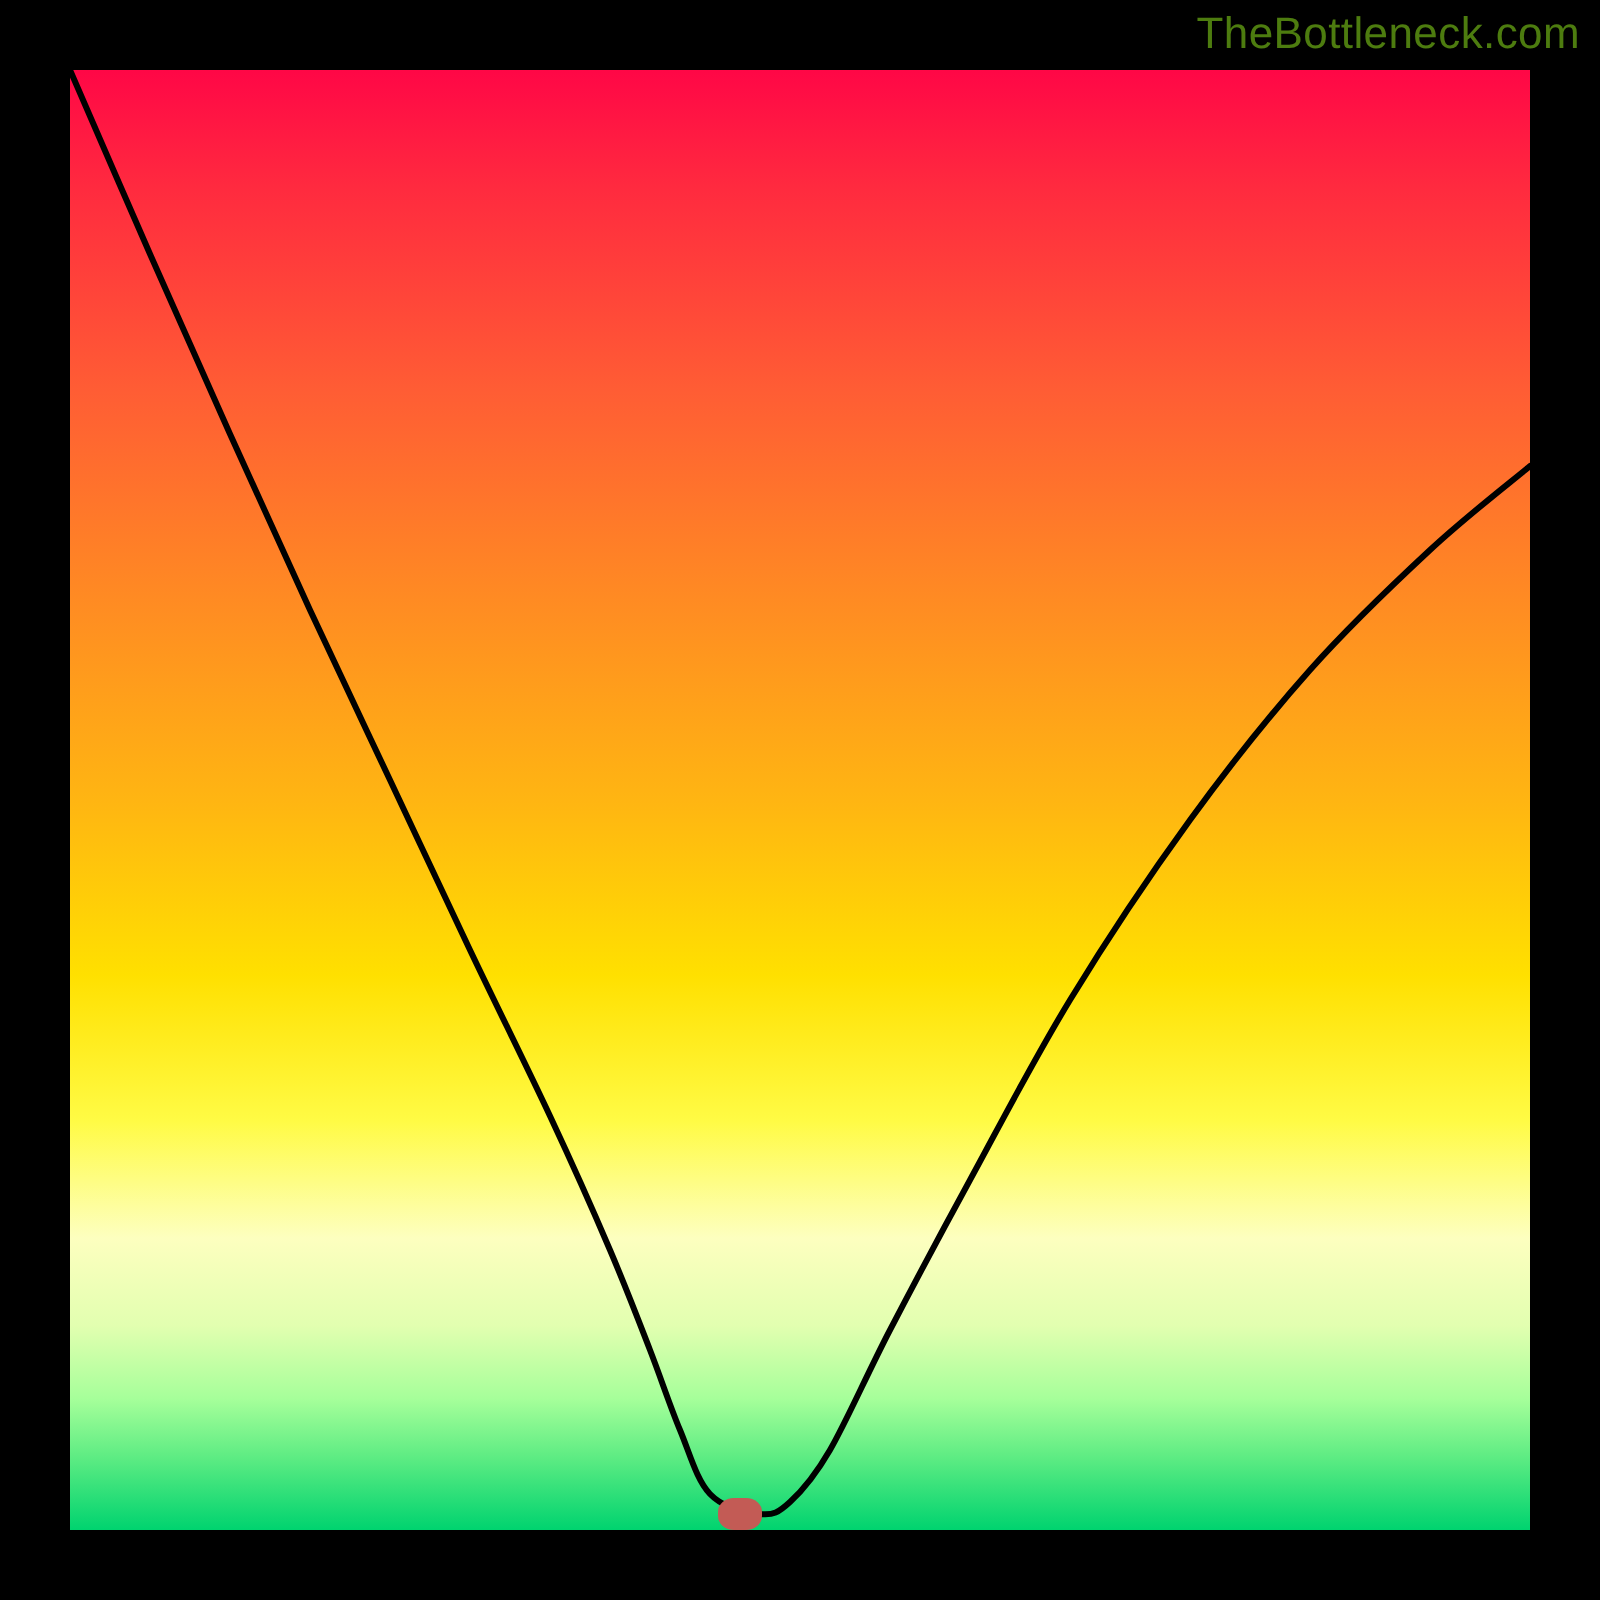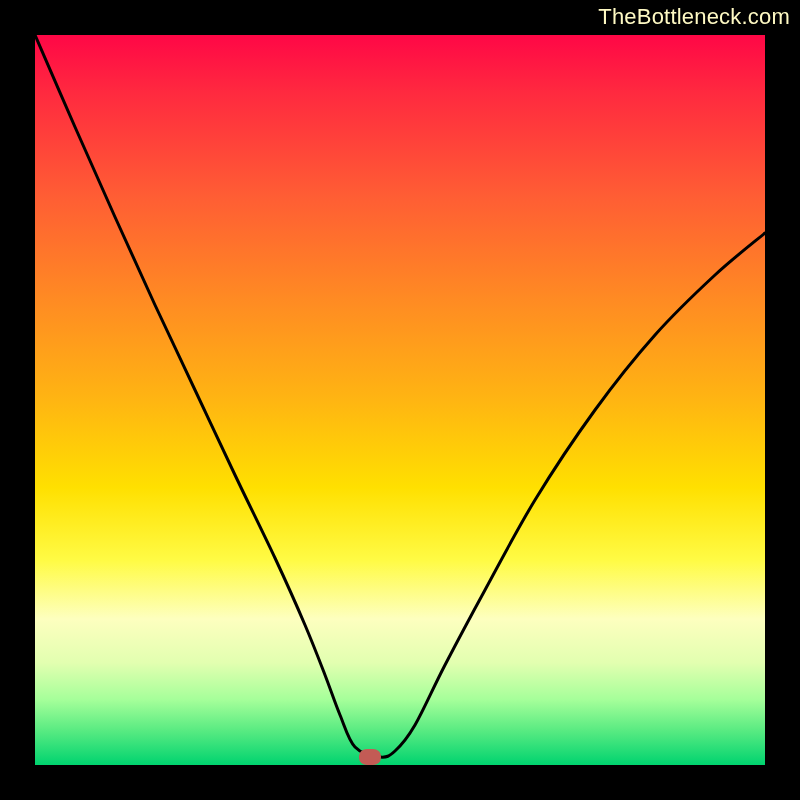--- a/index.html
+++ b/index.html
@@ -13,21 +13,21 @@
   .frame {
     position: relative;
     width: 800px;
     height: 800px;
     background: #000;
   }
   .watermark {
     position: absolute;
     top: 4px;
     right: 10px;
-    color: #fef9c3;
+    color: #4d7c0f;
     font-size: 22px;
     font-weight: 500;
     letter-spacing: 0.2px;
     z-index: 10;
   }
   .plot-area {
     position: absolute;
     left: 35px;
     top: 35px;
     width: 730px;

